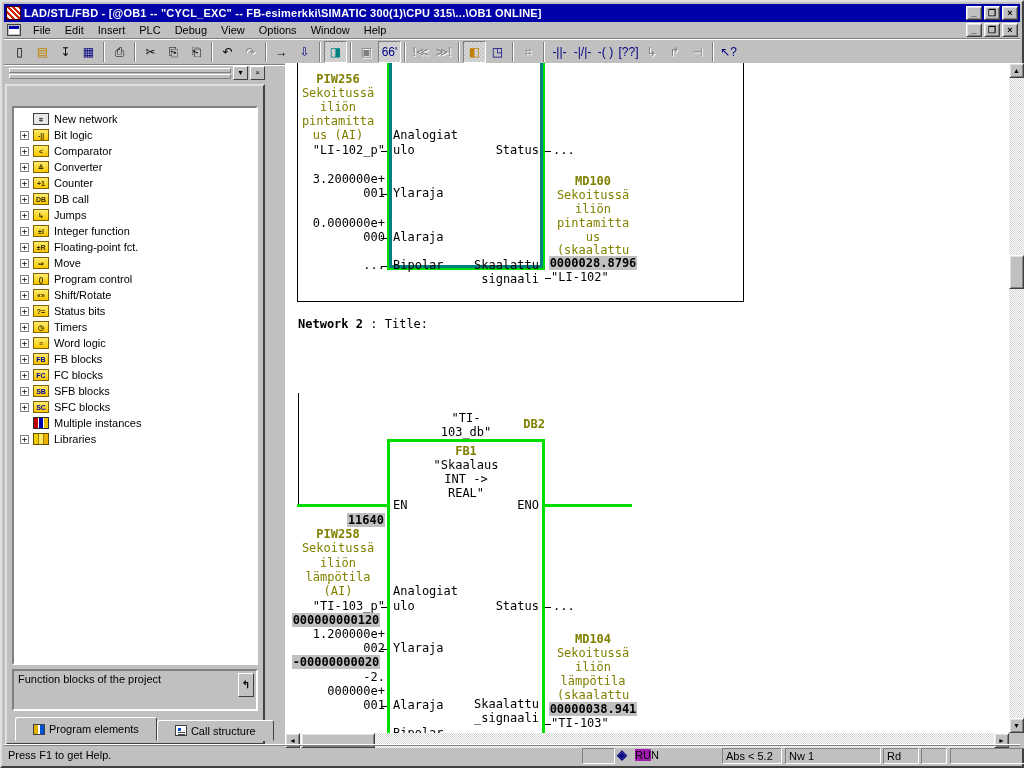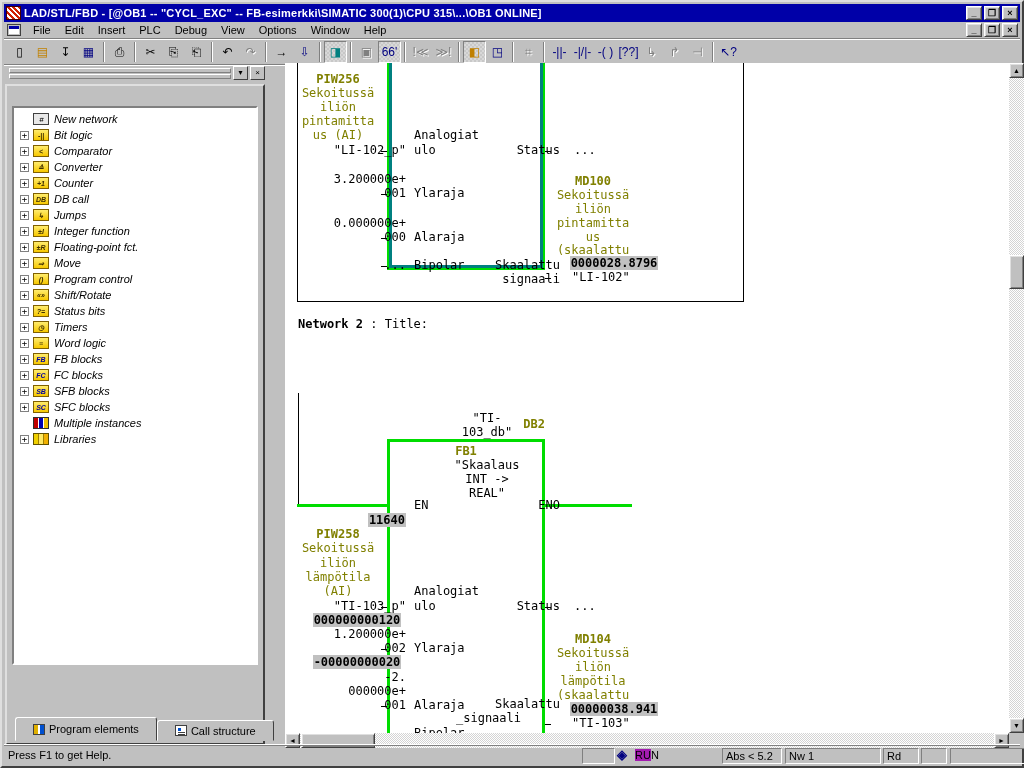--- a/index.html
+++ b/index.html
@@ -53,21 +53,21 @@
   .grip::before, .grip::after { content:""; position:absolute; left:0; right:0; height:3px;
         border:1px solid; border-color:#fff #808080 #808080 #fff; }
   .grip::before { top:2px; } .grip::after { top:8px; }
   .panelbtn { position:absolute; top:0; width:15px; height:14px; background:#c0c0c0;
         border:1px solid; border-color:#fff #404040 #404040 #fff; font-size:8px;
         text-align:center; line-height:12px; }
   .panel-body { position:absolute; left:0; top:18px; right:0; bottom:0;
         border:2px solid; border-color:#dfdfdf #404040 #404040 #dfdfdf; padding:3px; }
   .tree { position:absolute; left:5px; top:20px; right:5px; bottom:78px;
           background:#fff; overflow:hidden;
-          border:2px solid; border-color:#808080 #fff #fff #808080; padding:3px 12px 0 6px;font-style:italic; }
+          border:2px solid; border-color:#808080 #fff #fff #808080; padding:3px 12px 0 6px; }
   .trow { display:flex; align-items:center; height:16px; font-size:11px; white-space:nowrap; }
   .plusbox { width:9px; height:9px; flex:none; margin-right:4px; background:#fff;
              border:1px solid #808080; font-size:9px; line-height:7px; text-align:center;
              color:#000; font-family:"DejaVu Sans Mono",monospace; }
   .noplus { width:13px; flex:none; }
   .ticon { width:16px; height:12px; flex:none; margin-right:5px; position:relative;
            background:linear-gradient(#ffec6e,#f7c800); border:1px solid #806000;
            font-size:7px; line-height:11px; text-align:center; color:#403000; font-weight:bold;
            overflow:hidden; }
   .ticon.blue { color:#0000a0; }
@@ -93,21 +93,21 @@
   .tabicon.calls::after { content:""; position:absolute; left:2px; top:6px; width:7px; height:1px;
              box-shadow:0 2px 0 #404040; background:#404040; }
 
   
   .canvas { position:absolute; left:283px; top:61px; width:724px; height:670px;
             background:#fff; overflow:hidden;
             font-family:"DejaVu Sans Mono", monospace; font-size:12px; line-height:13px; }
   .ct { position:absolute; white-space:pre; color:#000; }
   .c-sym { color:#808000; }
   .c-symb { color:#808000; font-weight:bold; }
-  .c-blk { color:#000;margin-left:21px; }
+  .c-blk { color:#000; }
   .hlv { background:#c0c0c0; font-weight:bold; padding:0 1px; }
   .shape { position:absolute; }
   .dash { position:absolute; height:1px; background:#000; }
 
   
   .sb { position:absolute; background:repeating-conic-gradient(#fff 0 25%, #d4d4d4 0 50%) 0 0/2px 2px; }
   .sb-v { left:1007px; top:61px; width:15px; height:670px; }
   .sb-h { left:283px; top:731px; width:724px; height:15px; }
   .sbtn { position:absolute; width:15px; height:15px; background:#c0c0c0;
           border:1px solid; border-color:#fff #404040 #404040 #fff;
@@ -311,20 +311,24 @@
             <div class="noplus"></div>
             <div class="ticon books"></div>
             <span>Multiple instances</span>
           </div>
           <div class="trow">
             <div class="plusbox">+</div>
             <div class="ticon books2"></div>
             <span>Libraries</span>
           </div>
         </div>
+      <div class="descbox">
+        <span>Function blocks of the project</span>
+        <div class="descbtn">↰</div>
+      </div>
       <div class="tabs" id="tabs">
           <div class="tab active">
             <div class="tabicon"></div>
             <span>Program elements</span>
           </div>
           <div class="tab">
             <div class="tabicon calls"></div>
             <span>Call structure</span>
           </div>
         </div>
@@ -414,21 +418,21 @@
       <div class="ct c-blk" style="left: 6px; top: 622px; width: 94px; text-align: right;"><span>000000e+</span></div>
       <div class="ct c-blk" style="left: 6px; top: 636px; width: 94px; text-align: right;"><span>001</span></div>
       <div class="ct c-blk" style="left: 6px; top: 664px; width: 94px; text-align: right;"><span>...</span></div>
       <div class="ct c-blk" style="left: 108px; top: 522px; text-align: left;"><span>Analogiat</span></div>
       <div class="ct c-blk" style="left: 108px; top: 537px; text-align: left;"><span>ulo</span></div>
       <div class="ct c-blk" style="left: 108px; top: 579px; text-align: left;"><span>Ylaraja</span></div>
       <div class="ct c-blk" style="left: 108px; top: 636px; text-align: left;"><span>Alaraja</span></div>
       <div class="ct c-blk" style="left: 108px; top: 664px; text-align: left;"><span>Bipolar</span></div>
       <div class="ct c-blk" style="left: 150px; top: 537px; width: 104px; text-align: right;"><span>Status</span></div>
       <div class="ct c-blk" style="left: 150px; top: 635px; width: 104px; text-align: right;"><span>Skaalattu</span></div>
-      <div class="ct c-blk" style="left: 150px; top: 649px; width: 104px; text-align: left;"><span>_signaali</span></div>
+      <div class="ct c-blk" style="left: 150px; top: 649px; width: 104px; text-align: right;"><span>_signaali</span></div>
       <div class="ct c-blk" style="left: 268px; top: 537px; text-align: left;"><span>...</span></div>
       <div class="ct c-symb" style="left: 262px; top: 570px; width: 92px; text-align: center;"><span>MD104</span></div>
       <div class="ct c-sym" style="left: 262px; top: 584px; width: 92px; text-align: center;"><span>Sekoitussä</span></div>
       <div class="ct c-sym" style="left: 262px; top: 598px; width: 92px; text-align: center;"><span>iliön</span></div>
       <div class="ct c-sym" style="left: 262px; top: 612px; width: 92px; text-align: center;"><span>lämpötila</span></div>
       <div class="ct c-sym" style="left: 262px; top: 626px; width: 92px; text-align: center;"><span>(skaalattu</span></div>
       <div class="ct c-blk" style="left: 262px; top: 640px; width: 92px; text-align: center;"><span class="hlv">00000038.941</span></div>
       <div class="ct c-blk" style="left: 266px; top: 654px; text-align: left;"><span>"TI-103"</span></div>
     </div>
 

